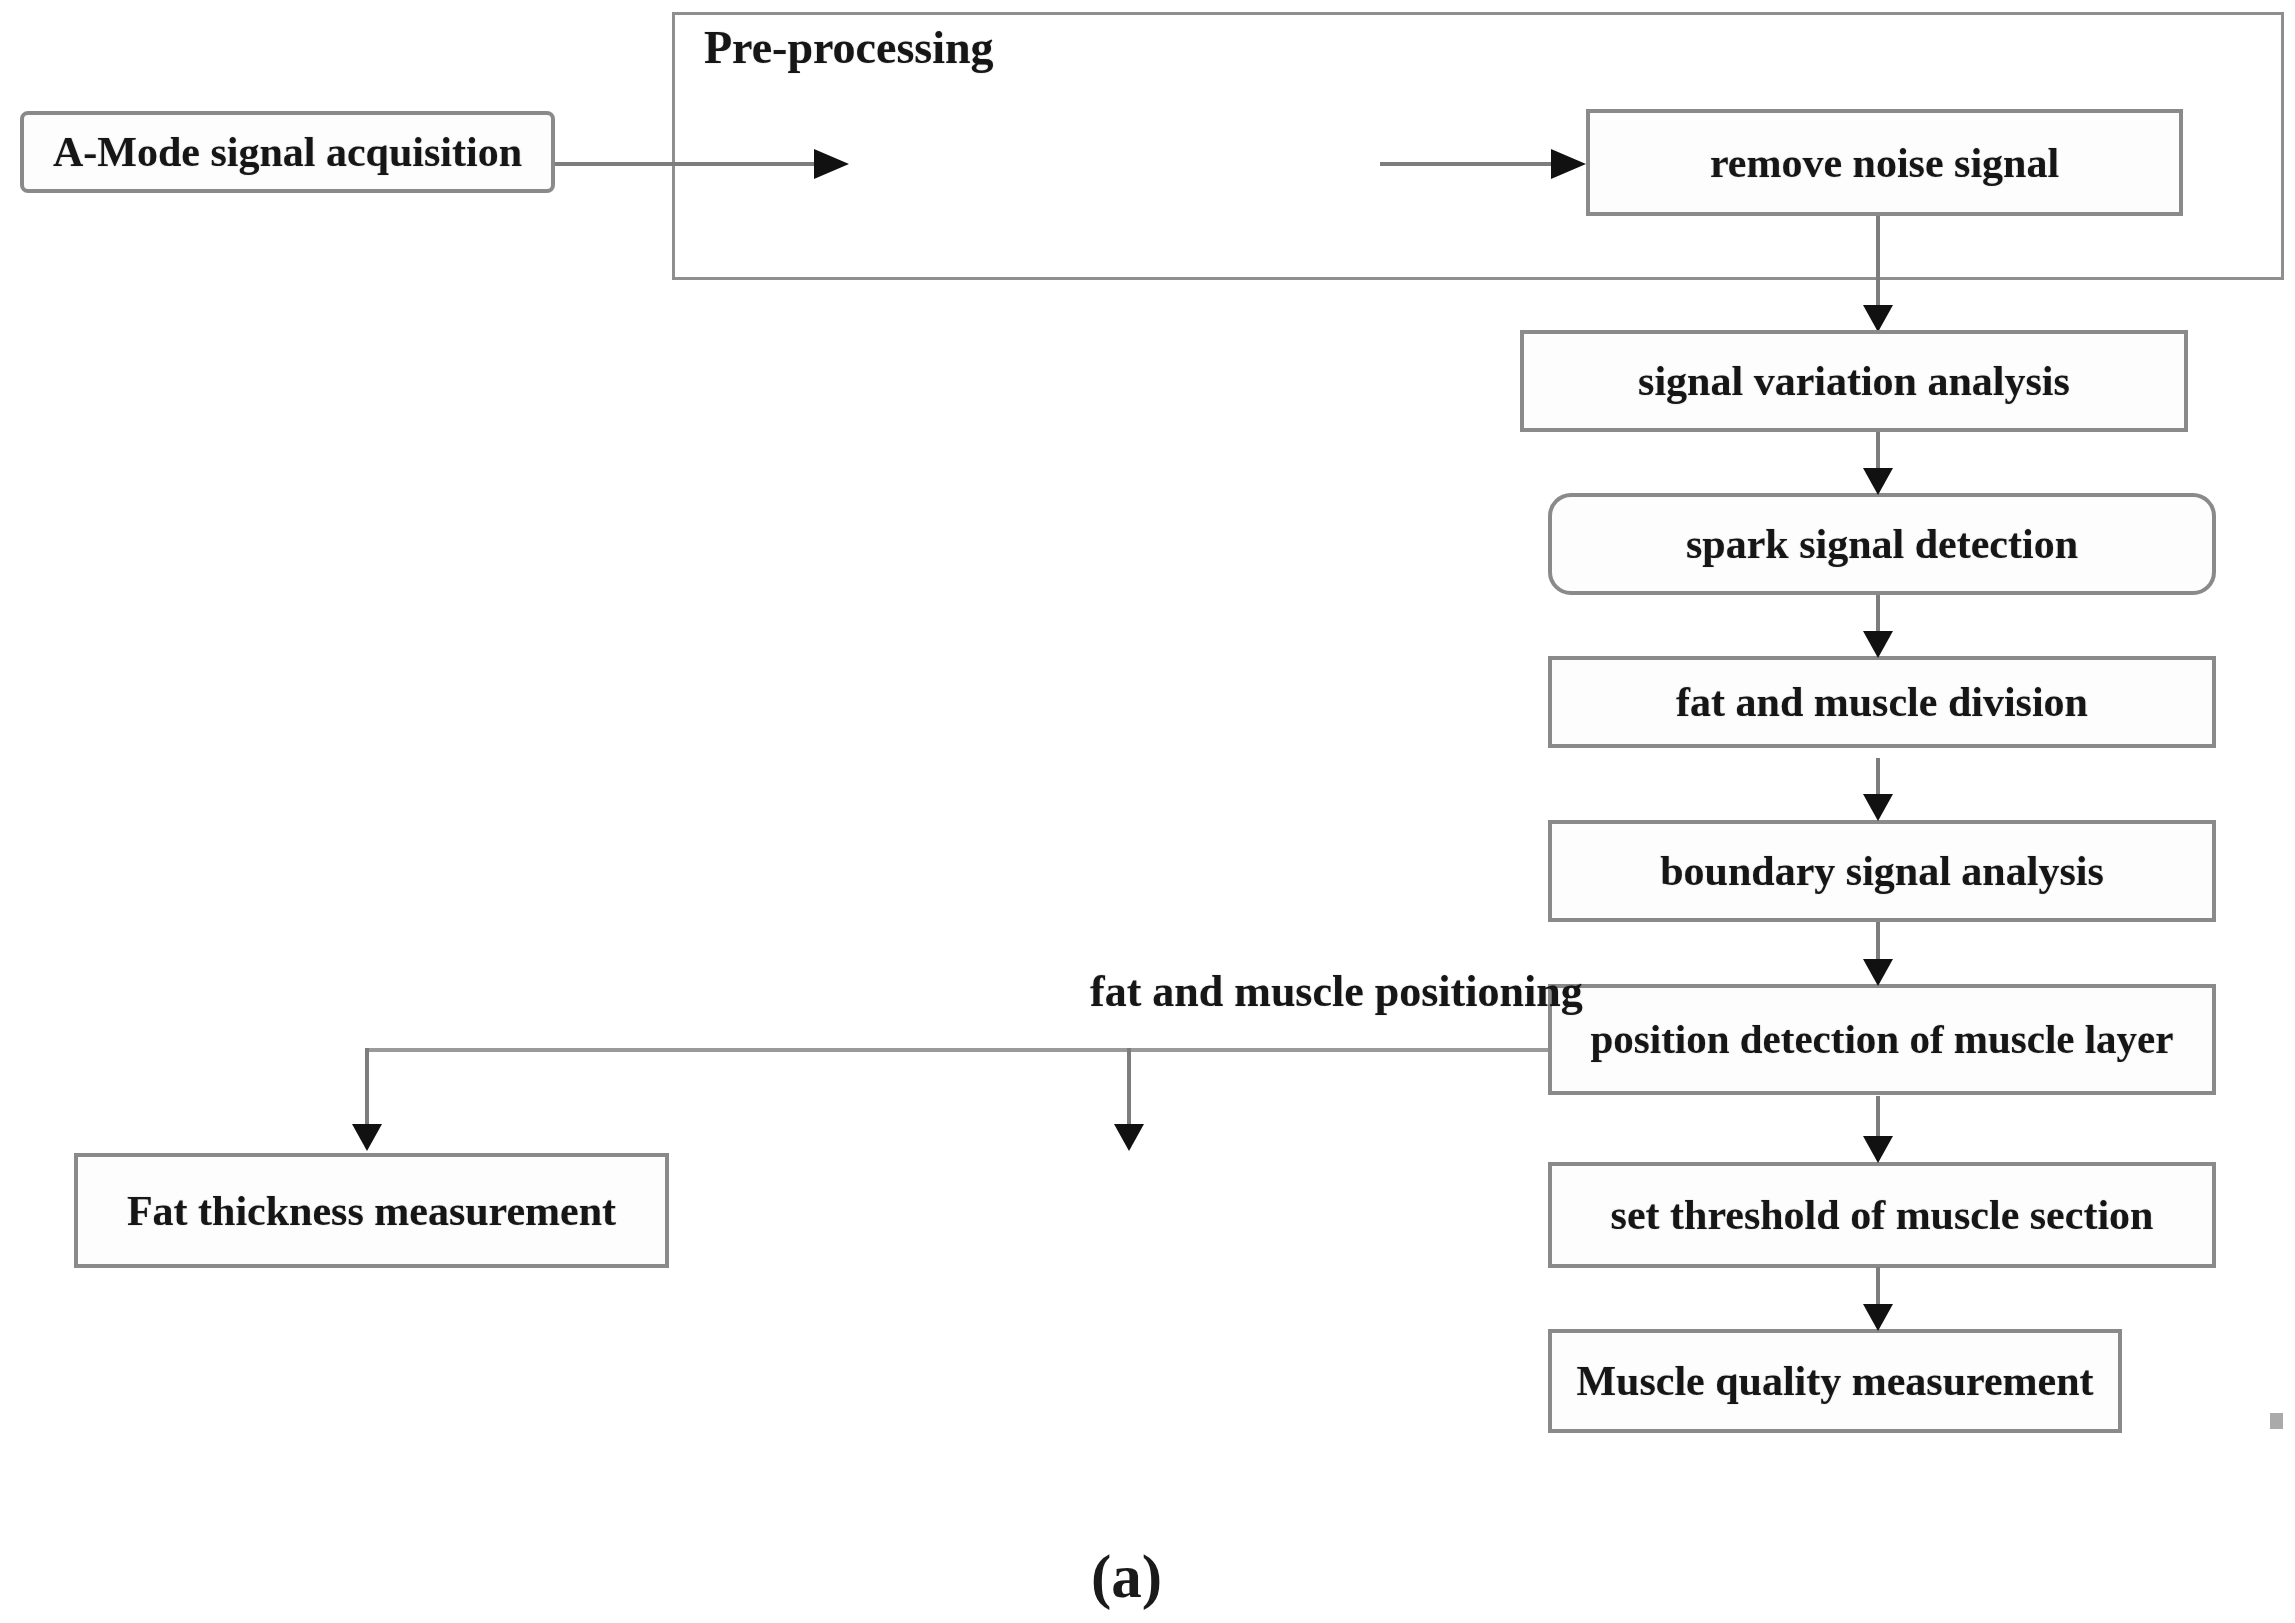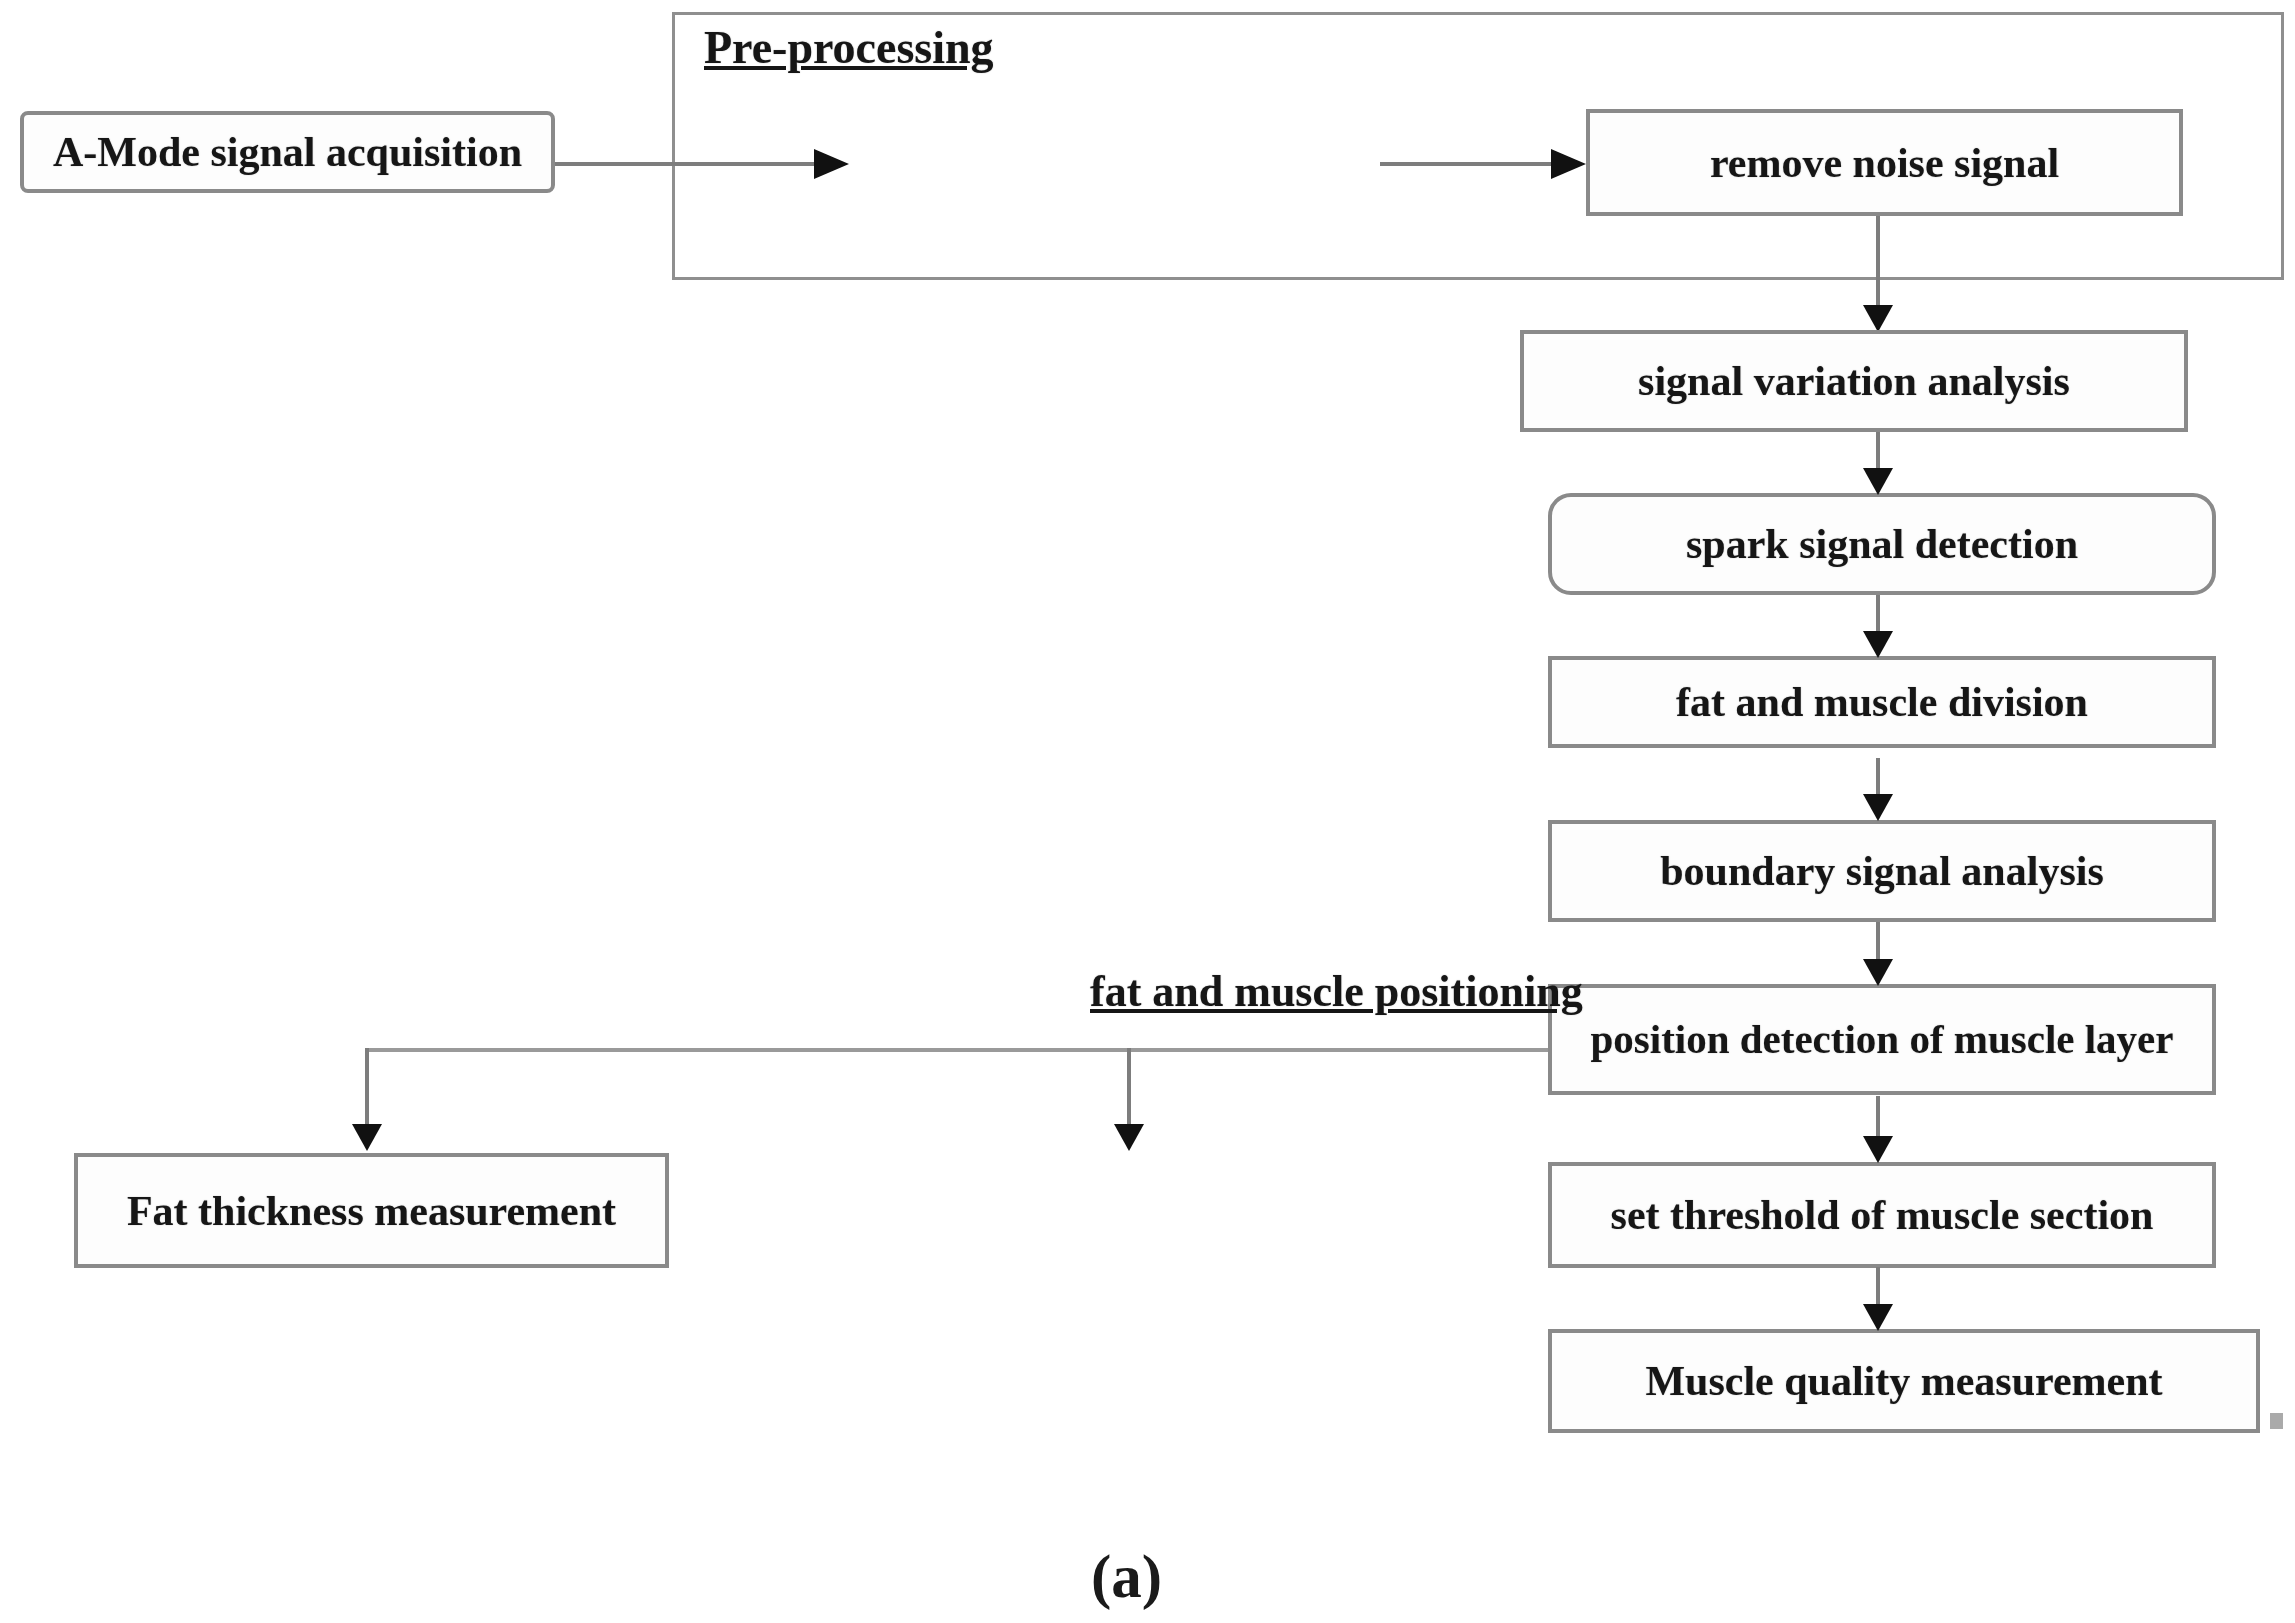--- a/index.html
+++ b/index.html
@@ -44,21 +44,20 @@
     box-sizing: border-box;
   }
   .floating-label {
     position: absolute;
     font-weight: 700;
     font-size: 45px;
     line-height: 1;
     color: var(--text);
     white-space: nowrap;
     text-shadow: 0 0 1.4px rgba(20,20,20,0.30);
-    text-decoration: underline;
   }
   .hline { position: absolute; background: var(--line); height: 4.2px; }
   .vline { position: absolute; background: var(--line); width: 4.2px; }
   .branch { background: var(--branch-line); }
   .arrow-right {
     position: absolute; width: 0; height: 0;
     border-left: 35px solid var(--arrowhead);
     border-top: 15.5px solid transparent;
     border-bottom: 15.5px solid transparent;
   }
@@ -101,21 +100,21 @@
 
   <div class="vline" style="left:1876px; top:216px; height:89px;"></div>
   <div class="arrow-down" style="left:1863px; top:305px;"></div>
 
   <div class="node" style="left:1496px; top:330px; width:668px; height:102px;margin-left:24px;">signal variation analysis</div>
   <div class="node" style="left:1548px; top:493px; width:668px; height:102px;border-radius:23px;">spark signal detection</div>
   <div class="node" style="left:1548px; top:656px; width:668px; height:92px;">fat and muscle division</div>
   <div class="node" style="left:1548px; top:820px; width:668px; height:102px;">boundary signal analysis</div>
   <div class="node" style="left:1548px; top:984px; width:668px; height:111px; font-size:41px;">position detection of muscle layer</div>
   <div class="node" style="left:1548px; top:1162px; width:668px; height:106px;">set threshold of muscle section</div>
-  <div class="node" style="left:1548px; top:1329px; width:712px; height:104px;">Muscle quality measurement</div>
+  <div class="node" style="left:1548px; top:1329px; width:574px; height:104px;">Muscle quality measurement</div>
 
   <div class="vline" style="left:1876px; top:432px; height:36px;"></div>
   <div class="arrow-down" style="left:1863px; top:468px;"></div>
 
   <div class="vline" style="left:1876px; top:595px; height:36px;"></div>
   <div class="arrow-down" style="left:1863px; top:631px;"></div>
 
   <div class="vline" style="left:1876px; top:758px; height:36px;"></div>
   <div class="arrow-down" style="left:1863px; top:794px;"></div>
 

